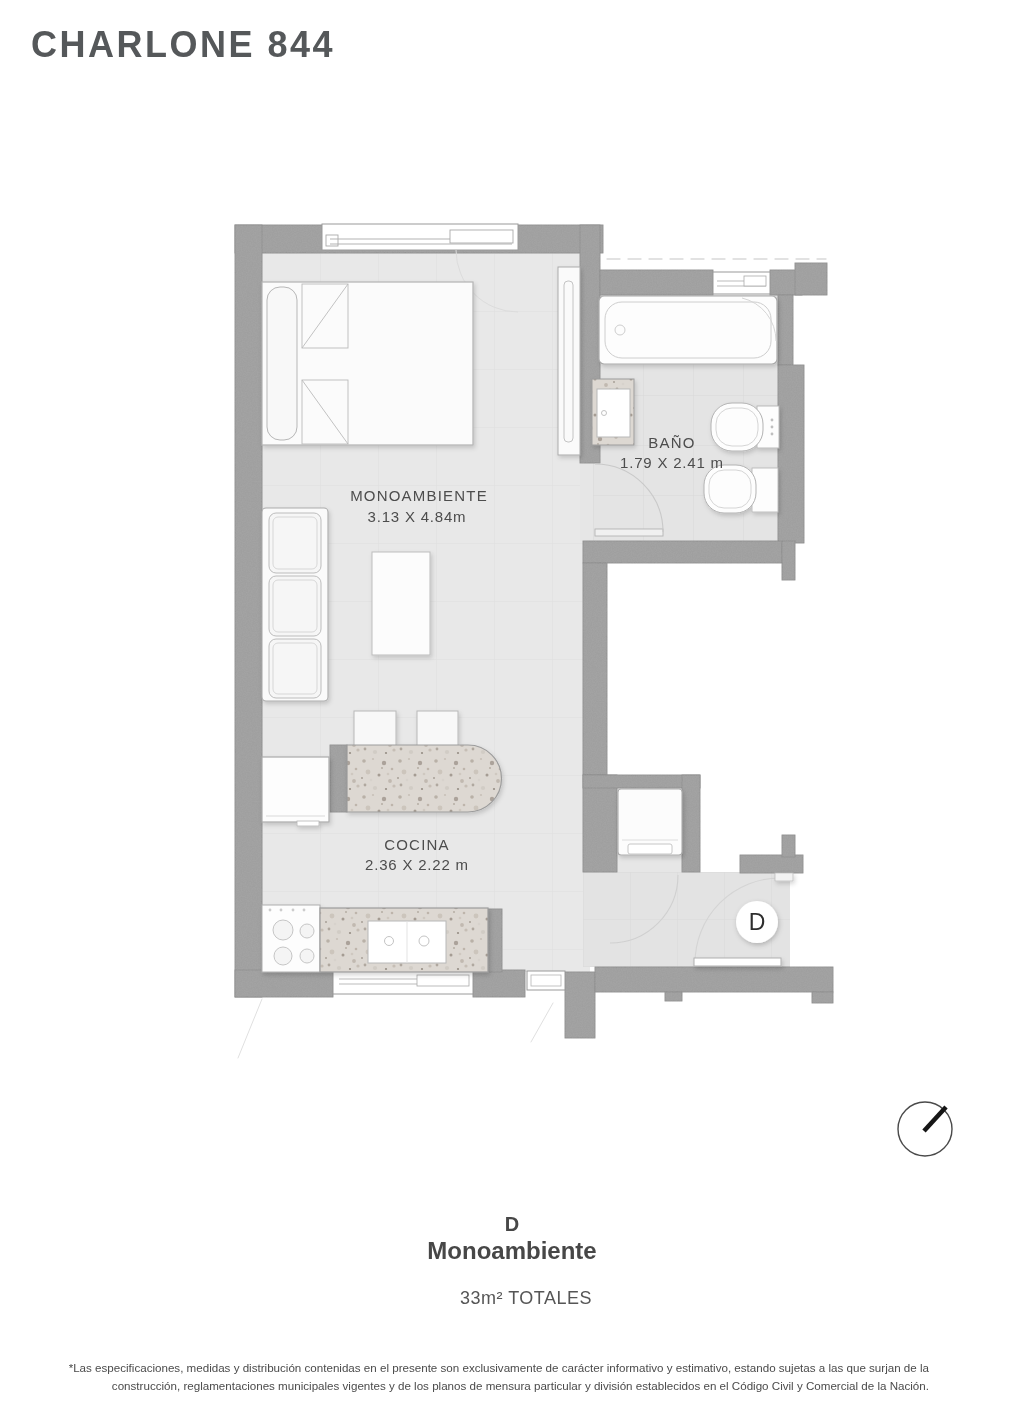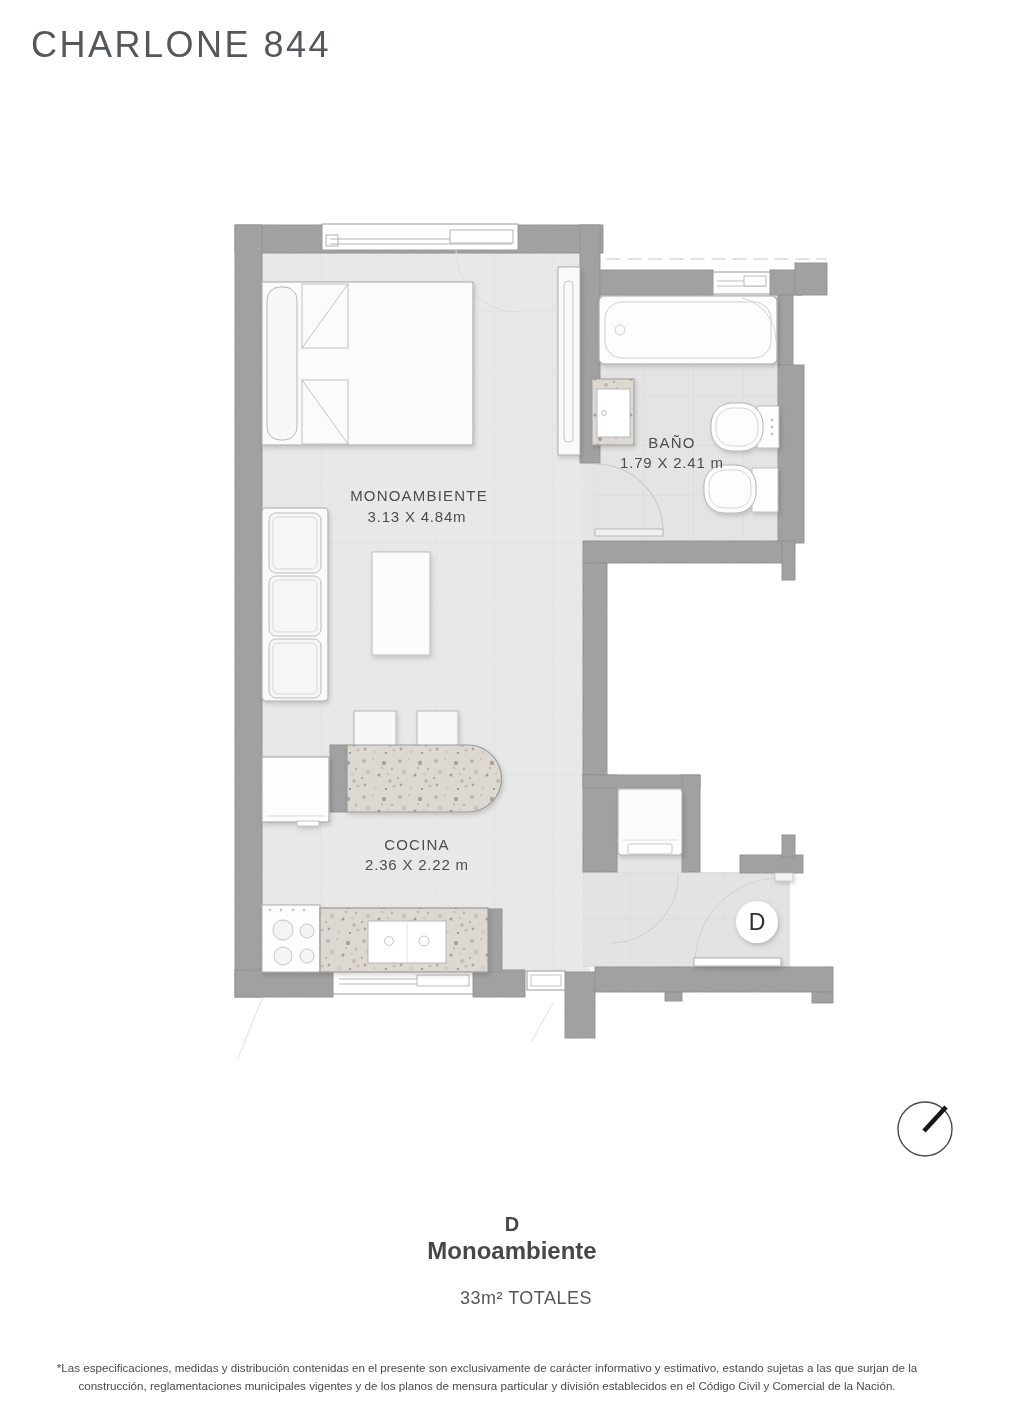--- a/index.html
+++ b/index.html
@@ -1,26 +1,26 @@
 <!DOCTYPE html>
 <html><head>
 <meta charset="utf-8">
 <style>
   html,body{margin:0;padding:0;background:#ffffff;}
   .page{position:relative;width:1024px;height:1409px;background:#fff;overflow:hidden;
         font-family:"Liberation Sans", sans-serif;}
-  .title{position:absolute;left:31px;top:24px;font-size:36px;font-weight:400;
+  .title{position:absolute;left:31px;top:24px;font-size:36px;font-weight:700;
          letter-spacing:2.5px;color:#55585a;}
   svg.plan{position:absolute;left:0;top:0;}
   .footer{position:absolute;left:0;top:1212px;width:1024px;text-align:center;color:#474747;}
   .unit-letter{font-size:20px;font-weight:bold;line-height:1.2;}
   .unit-type{font-size:24px;font-weight:bold;line-height:1.25;}
   .total-area{font-size:18px;font-weight:400;color:#565656;margin-top:22px;letter-spacing:0.5px;padding-left:28px;}
   .disclaimer{position:absolute;left:45px;top:1347px;width:884px;font-size:11.6px;
-              line-height:1.55;color:#4b4b4b;text-align:center;}
+              line-height:1.55;color:#4b4b4b;text-align:right;}
 </style>
 </head>
 <body>
 
 <div class="page">
 
   <div class="title">CHARLONE 844</div>
 
   <svg class="plan" width="1024" height="1409" viewBox="0 0 1024 1409">
     <defs>

